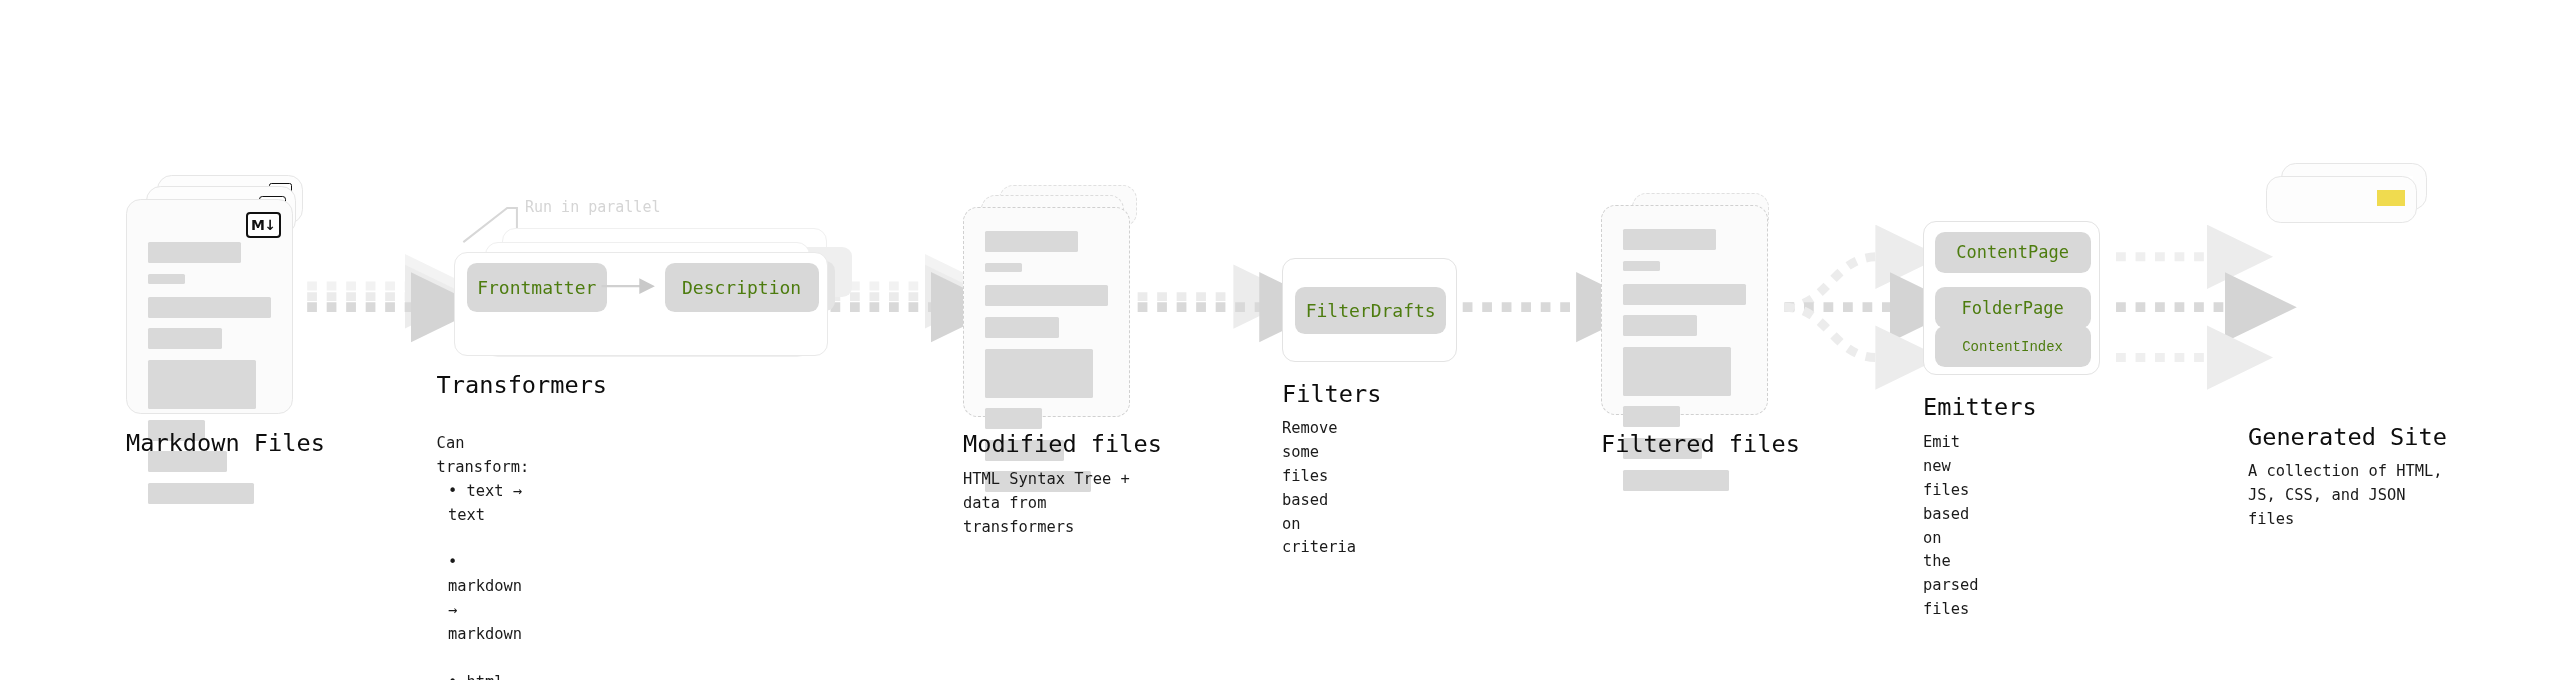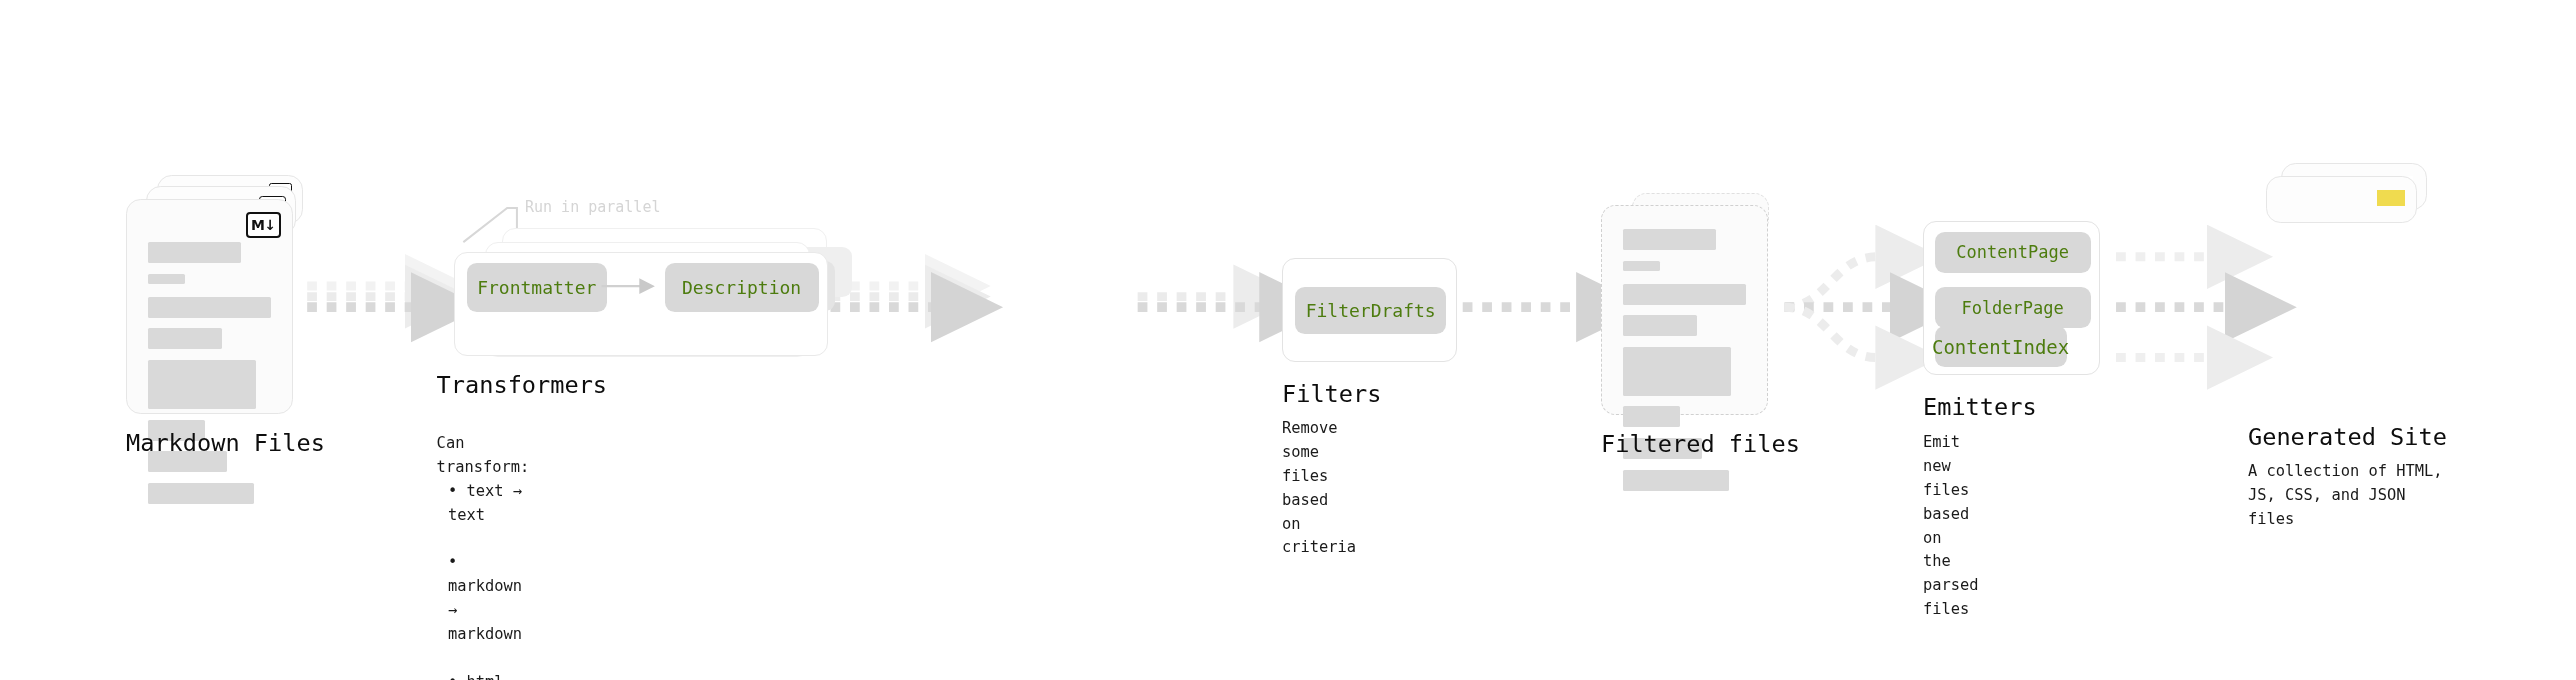--- a/index.html
+++ b/index.html
@@ -213,20 +213,41 @@
 
     <div class="title" style="left:-2.4px;top:176px;">Transformers</div>
     <div class="sub" style="left:-2.4px;top:213px;">
       <span>Can transform:</span>
       <span class="bullet">• text → text</span>
       <span class="bullet">• markdown → markdown</span>
       <span class="bullet">• html → html</span>
     </div>
   </div>
 
+  <div class="node" style="left:963px;top:185px;">
+    <div class="stack" style="width:187px;height:232px;">
+      <div class="card dashed" style="left:36px;top:0px;width:138px;height:42px;border-color:#e0e0e0;"></div>
+      <div class="card dashed" style="left:18px;top:9.8px;width:143px;height:42px;border-color:#dcdcdc;"></div>
+      <div class="card dashed" style="left:0px;top:22px;width:167px;height:210px;">
+        <div class="card-body" style="top:23px;">
+          <div class="line w1"></div>
+          <div class="line h-sm"></div>
+          <div class="line w2"></div>
+          <div class="line w5"></div>
+          <div class="line w4"></div>
+          <div class="line" style="width:46%;"></div>
+          <div class="line w6"></div>
+          <div class="line w7"></div>
+        </div>
+      </div>
+    </div>
+    <div class="title" style="left:0px;top:245px;">Modified files</div>
+    <div class="sub" style="left:0px;top:283px;">HTML Syntax Tree +
+data from transformers</div>
+  </div>
 
   <div class="node" style="left:1282px;top:258px;">
     <div class="pbox" style="left:0px;top:0px;width:175px;height:104px;">
       <div class="pill" style="left:12.2px;top:28px;width:151px;height:47px;">
         <span>FilterDrafts</span>
       </div>
     </div>
     <div class="title" style="left:0px;top:122px;">Filters</div>
     <div class="sub" style="left:0px;top:159px;">Remove some files based
 on criteria</div>
@@ -252,21 +273,21 @@
   </div>
 
   <div class="node" style="left:1923px;top:221px;">
     <div class="pbox" style="left:0px;top:0px;width:177px;height:154px;">
       <div class="pill" style="left:10.6px;top:9.8px;width:156px;height:41px;font-size:17px;">
         <span>ContentPage</span>
       </div>
       <div class="pill" style="left:10.6px;top:65px;width:156px;height:41px;font-size:17px;">
         <span>FolderPage</span>
       </div>
-      <div class="pill" style="left:10.6px;top:104px;width:132px;height:41px;font-size:19px;">
+      <div class="pill" style="left:10.6px;top:104px;width:156px;height:41px;font-size:14px;font-family:Liberation Mono, monospace;">
         <span>ContentIndex</span>
       </div>
     </div>
     <div class="title" style="left:0px;top:172px;">Emitters</div>
     <div class="sub" style="left:0px;top:210px;">Emit new files based on
 the parsed files</div>
   </div>
 
   <div class="node" style="left:2248px;top:163px;">
     <div class="stack" style="width:203px;height:264px;">

